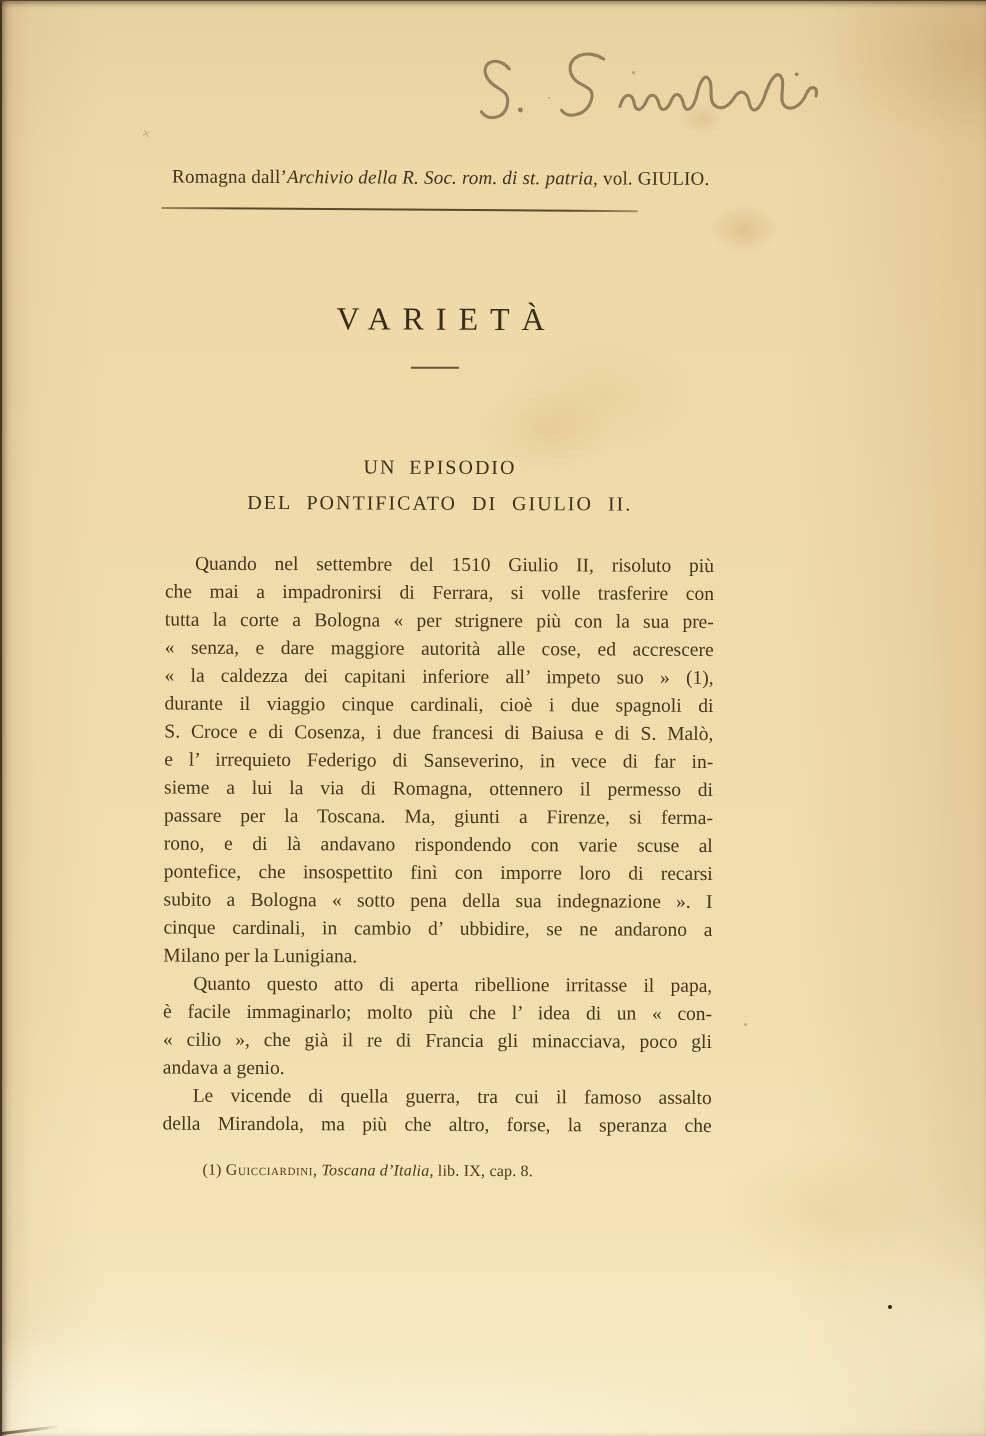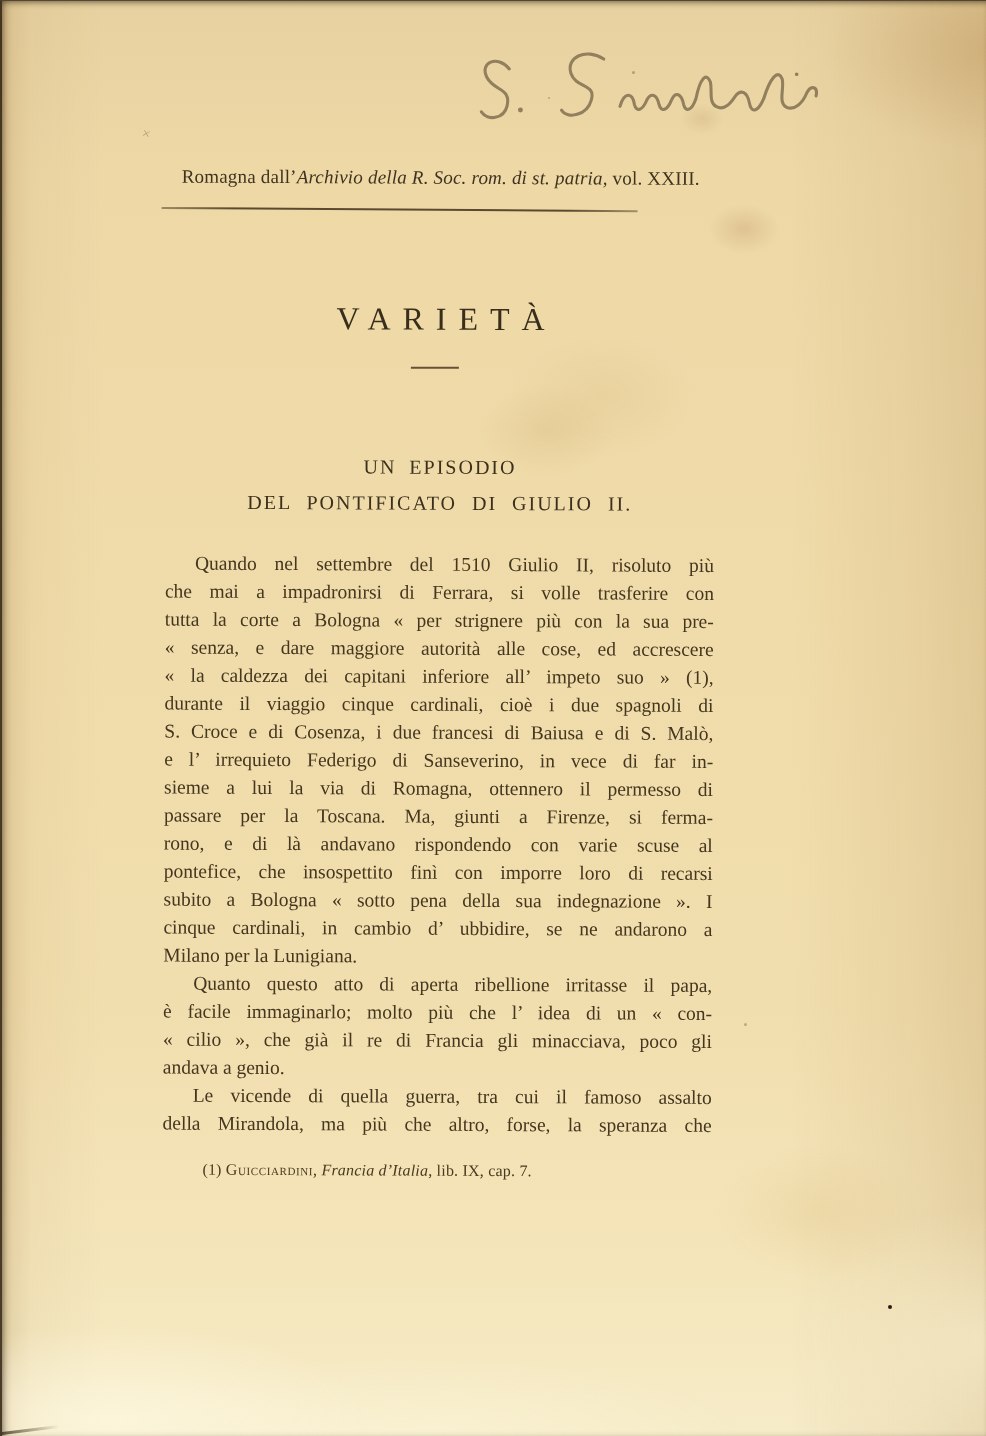--- a/index.html
+++ b/index.html
@@ -97,21 +97,21 @@
   <div class="content">
 
     <svg class="signature" viewBox="0 0 380 95" aria-label="G. Grimaldi">
       <path d="M42,22 C30,8 13,16 20,30 C27,44 44,40 40,58 C37,71 21,73 15,64"></path>
       <circle cx="53" cy="62" r="2.4"></circle>
       <path d="M134,12 C117,1 97,10 102,26 C107,41 127,36 122,52 C118,67 99,71 93,62"></path>
       <path d="M150,58 C154,44 162,44 164,56 C166,64 172,62 176,52 C180,44 186,46 188,56 C190,64 196,62 200,52 C204,42 210,46 212,56 C214,64 220,62 224,50 C228,30 234,24 238,34 C240,42 236,54 244,58 C252,62 258,54 262,48 C268,40 274,44 276,54 C278,64 284,64 290,50 C296,30 304,20 308,31 C310,40 304,54 312,58 C320,62 328,54 332,44 C336,36 343,38 341,47"></path>
       <circle cx="322" cy="26" r="1.8"></circle>
     </svg>
 
-    <div class="header-line"><span>Romagna dall’</span><i>Archivio della R. Soc. rom. di st. patria,</i><span> vol. XXIII.</span></div>
+    <div class="header-line"><span>Romagna dall’</span><i>Archivio della R. Soc. rom. di st. patria,</i><span> vol. GIULIO.</span></div>
 
     <div class="rule-top"></div>
 
     <h1 class="title">VARIETÀ</h1>
     <div class="rule-title"></div>
 
     <h2 class="sub1">UN EPISODIO</h2>
     <h2 class="sub2">DEL PONTIFICATO DI GIULIO II.</h2>
 
     <div class="body-text">
@@ -137,21 +137,21 @@
           <div class="line">è facile immaginarlo; molto più che l’ idea di un « con-</div>
           <div class="line">« cilio », che già il re di Francia gli minacciava, poco gli</div>
           <div class="line last">andava a genio.</div>
         </div>
       <div>
           <div class="line first">Le vicende di quella guerra, tra cui il famoso assalto</div>
           <div class="line">della Mirandola, ma più che altro, forse, la speranza che</div>
         </div>
     </div>
 
-    <div class="footnote"><span>(1) </span><span class="sc">Guicciardini</span><span>, </span><i>Francia d’Italia</i><span>, lib. IX, cap. 7.</span></div>
+    <div class="footnote"><span>(1) </span><span class="sc">Guicciardini</span><span>, </span><i>Toscana d’Italia</i><span>, lib. IX, cap. 8.</span></div>
 
     <div class="pencil-mark">×</div>
   </div>
 
   <div class="speck s1"></div>
   <div class="speck s2"></div>
   <div class="speck s3"></div>
   <div class="speck s4"></div>
   <div class="corner-mark"></div>
 </div>

